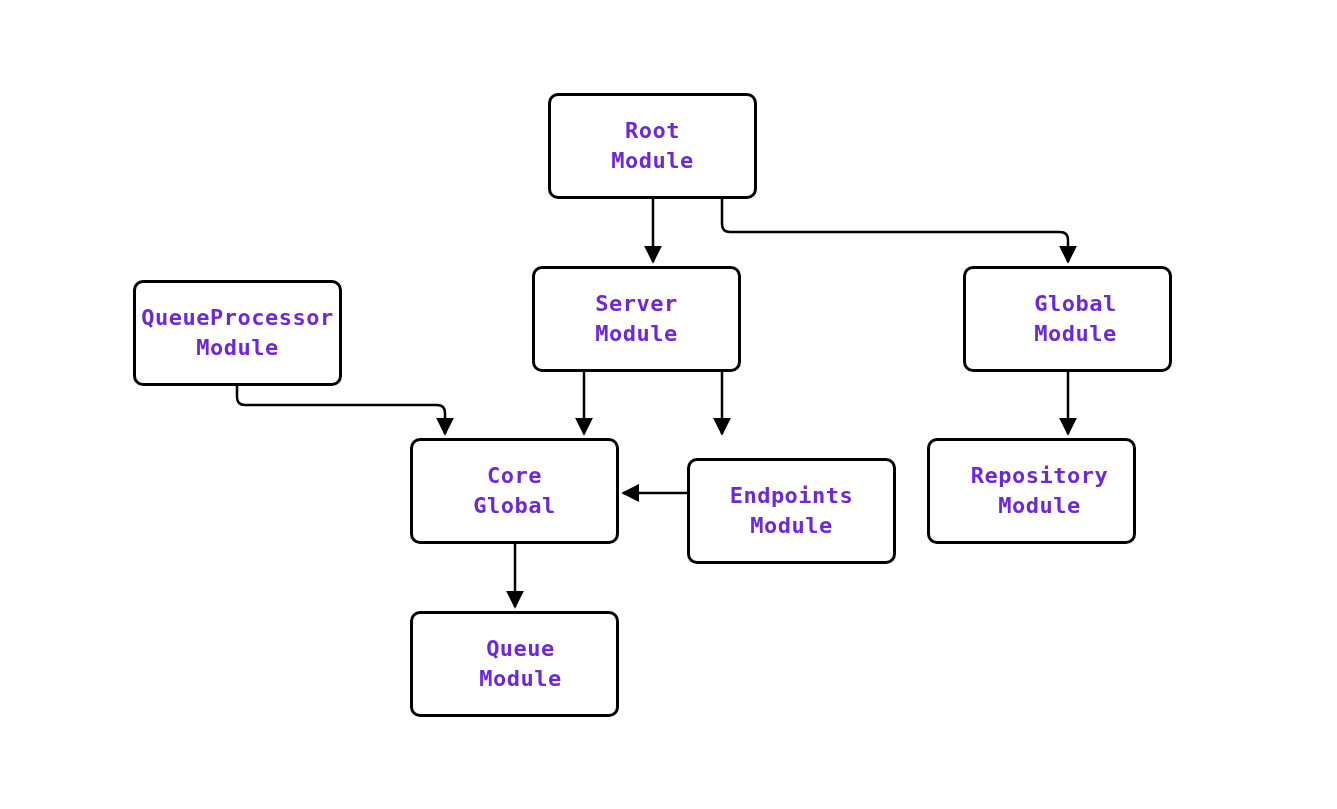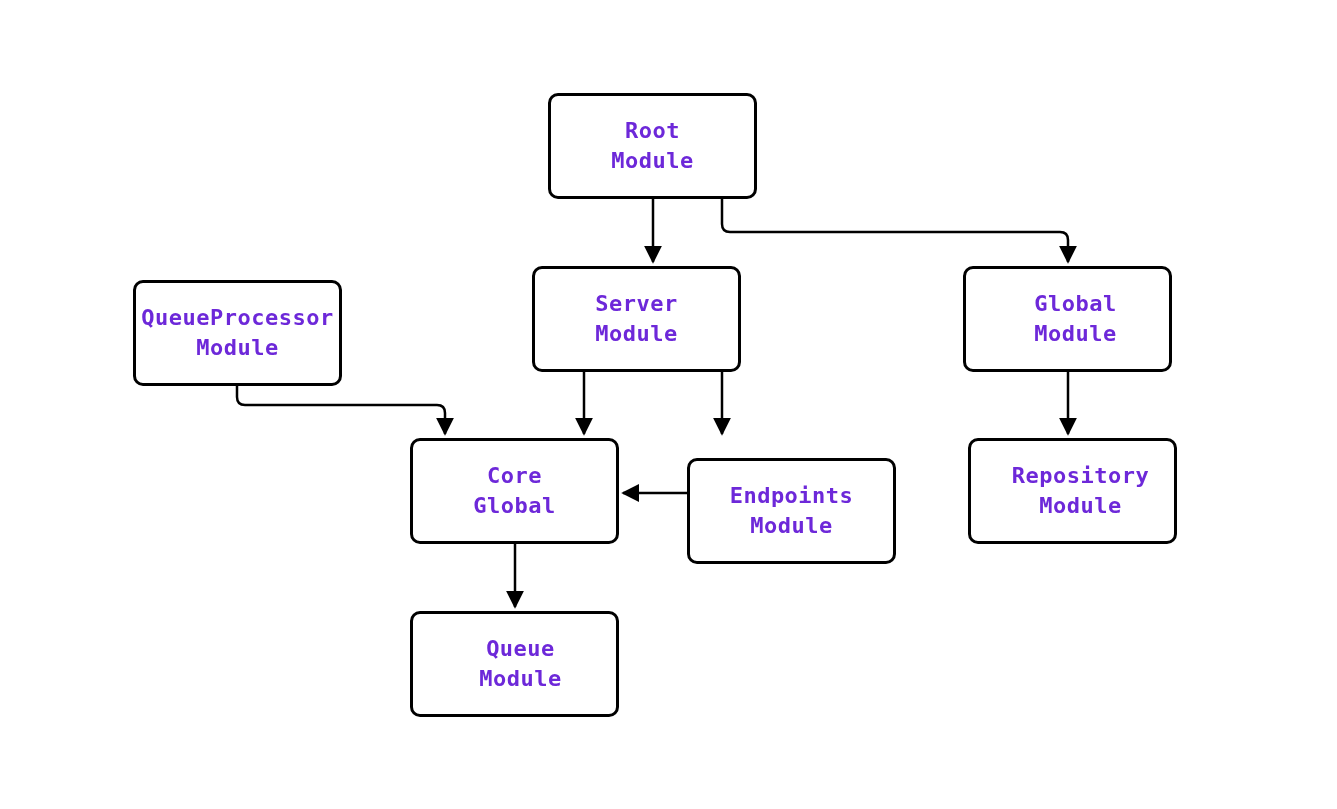--- a/index.html
+++ b/index.html
@@ -43,21 +43,21 @@
     line-height: 30px;
     letter-spacing: 0.5px;
   }
   
   .node-root        { left: 548px;  top: 93px;  }
   .node-queueproc   { left: 133px;  top: 280px; }
   .node-server      { left: 532px;  top: 266px; }
   .node-global      { left: 963px;  top: 266px; padding-left: 16px; }
   .node-core        { left: 410px;  top: 438px; }
   .node-endpoints   { left: 687px;  top: 438px; margin-top: 20px; }
-  .node-repository  { left: 968px;  top: 438px; padding-left: 16px; }
+  .node-repository  { left: 927px;  top: 438px; padding-left: 16px; }
   .node-queue       { left: 410px;  top: 611px; padding-left: 12px; }
 
   .edge {
     fill: none;
     stroke: #000000;
     stroke-width: 2.5px;
   }
 </style>
 </head>
 <body>

